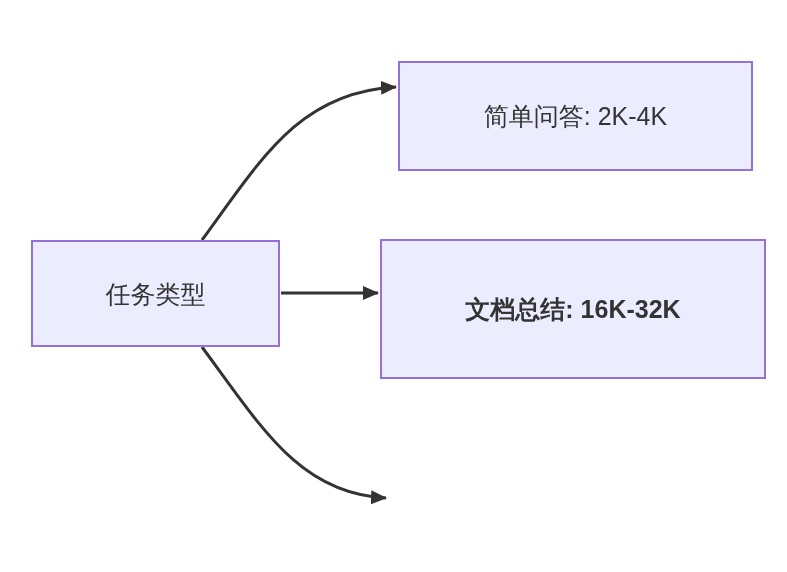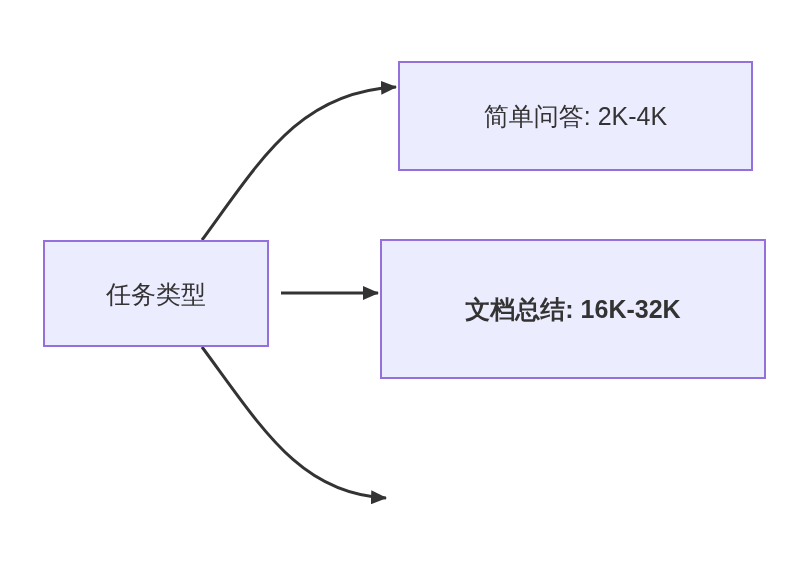--- a/index.html
+++ b/index.html
@@ -34,21 +34,21 @@
     border: 2px solid #9370DB;
     display: flex;
     align-items: center;
     justify-content: center;
     color: #333333;
     font-size: 25px;
     line-height: 1.2;
     text-align: center;
     white-space: nowrap;
   }
-  .node-root   { left: 31px;  top: 240px; width: 226px; height: 107px; margin-left: 12px; }
+  .node-root   { left: 31px;  top: 240px; width: 249px; height: 107px; }
   .node-top    { left: 398px; top: 33px;  width: 355px; height: 110px; margin-top: 28px; }
   .node-middle { left: 380px; top: 239px; width: 386px; height: 140px; font-weight: bold; }
   .node-bottom { left: 388px; top: 443px; width: 377px; height: 110px; }
 </style>
 </head>
 <body>
 
 <div class="canvas">
 
   <svg class="edges" viewBox="0 0 787 572" aria-hidden="true">

